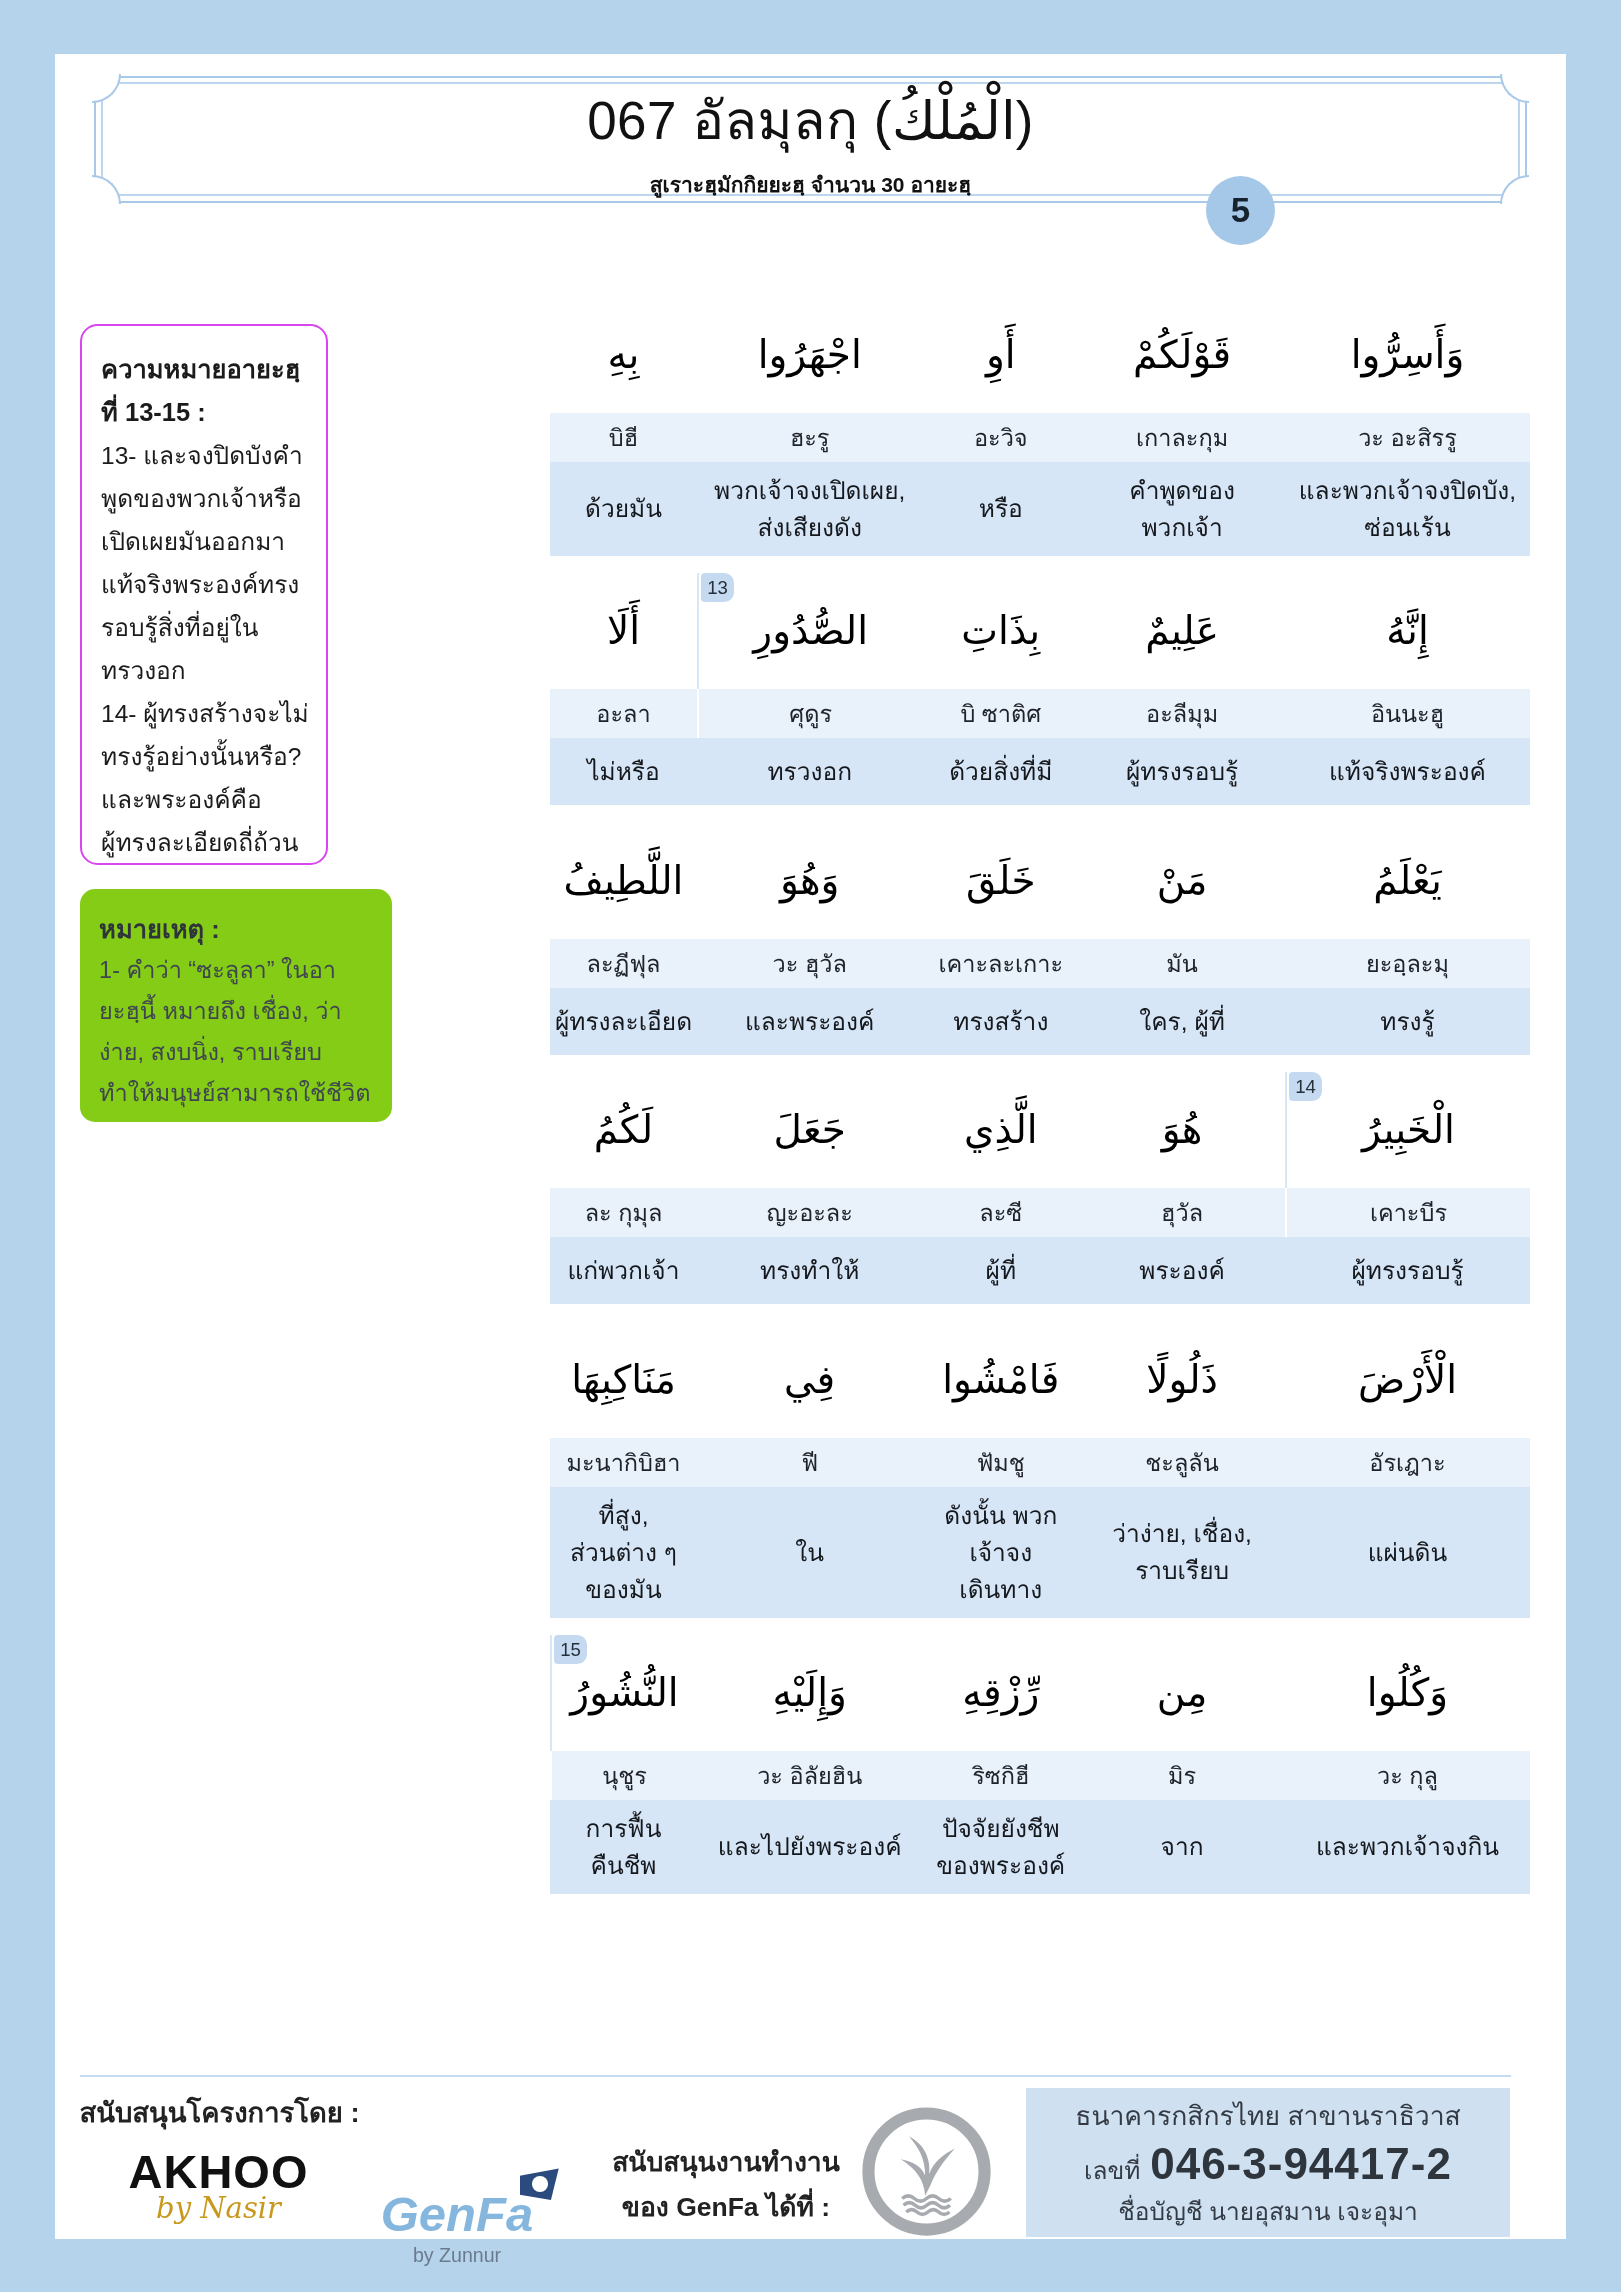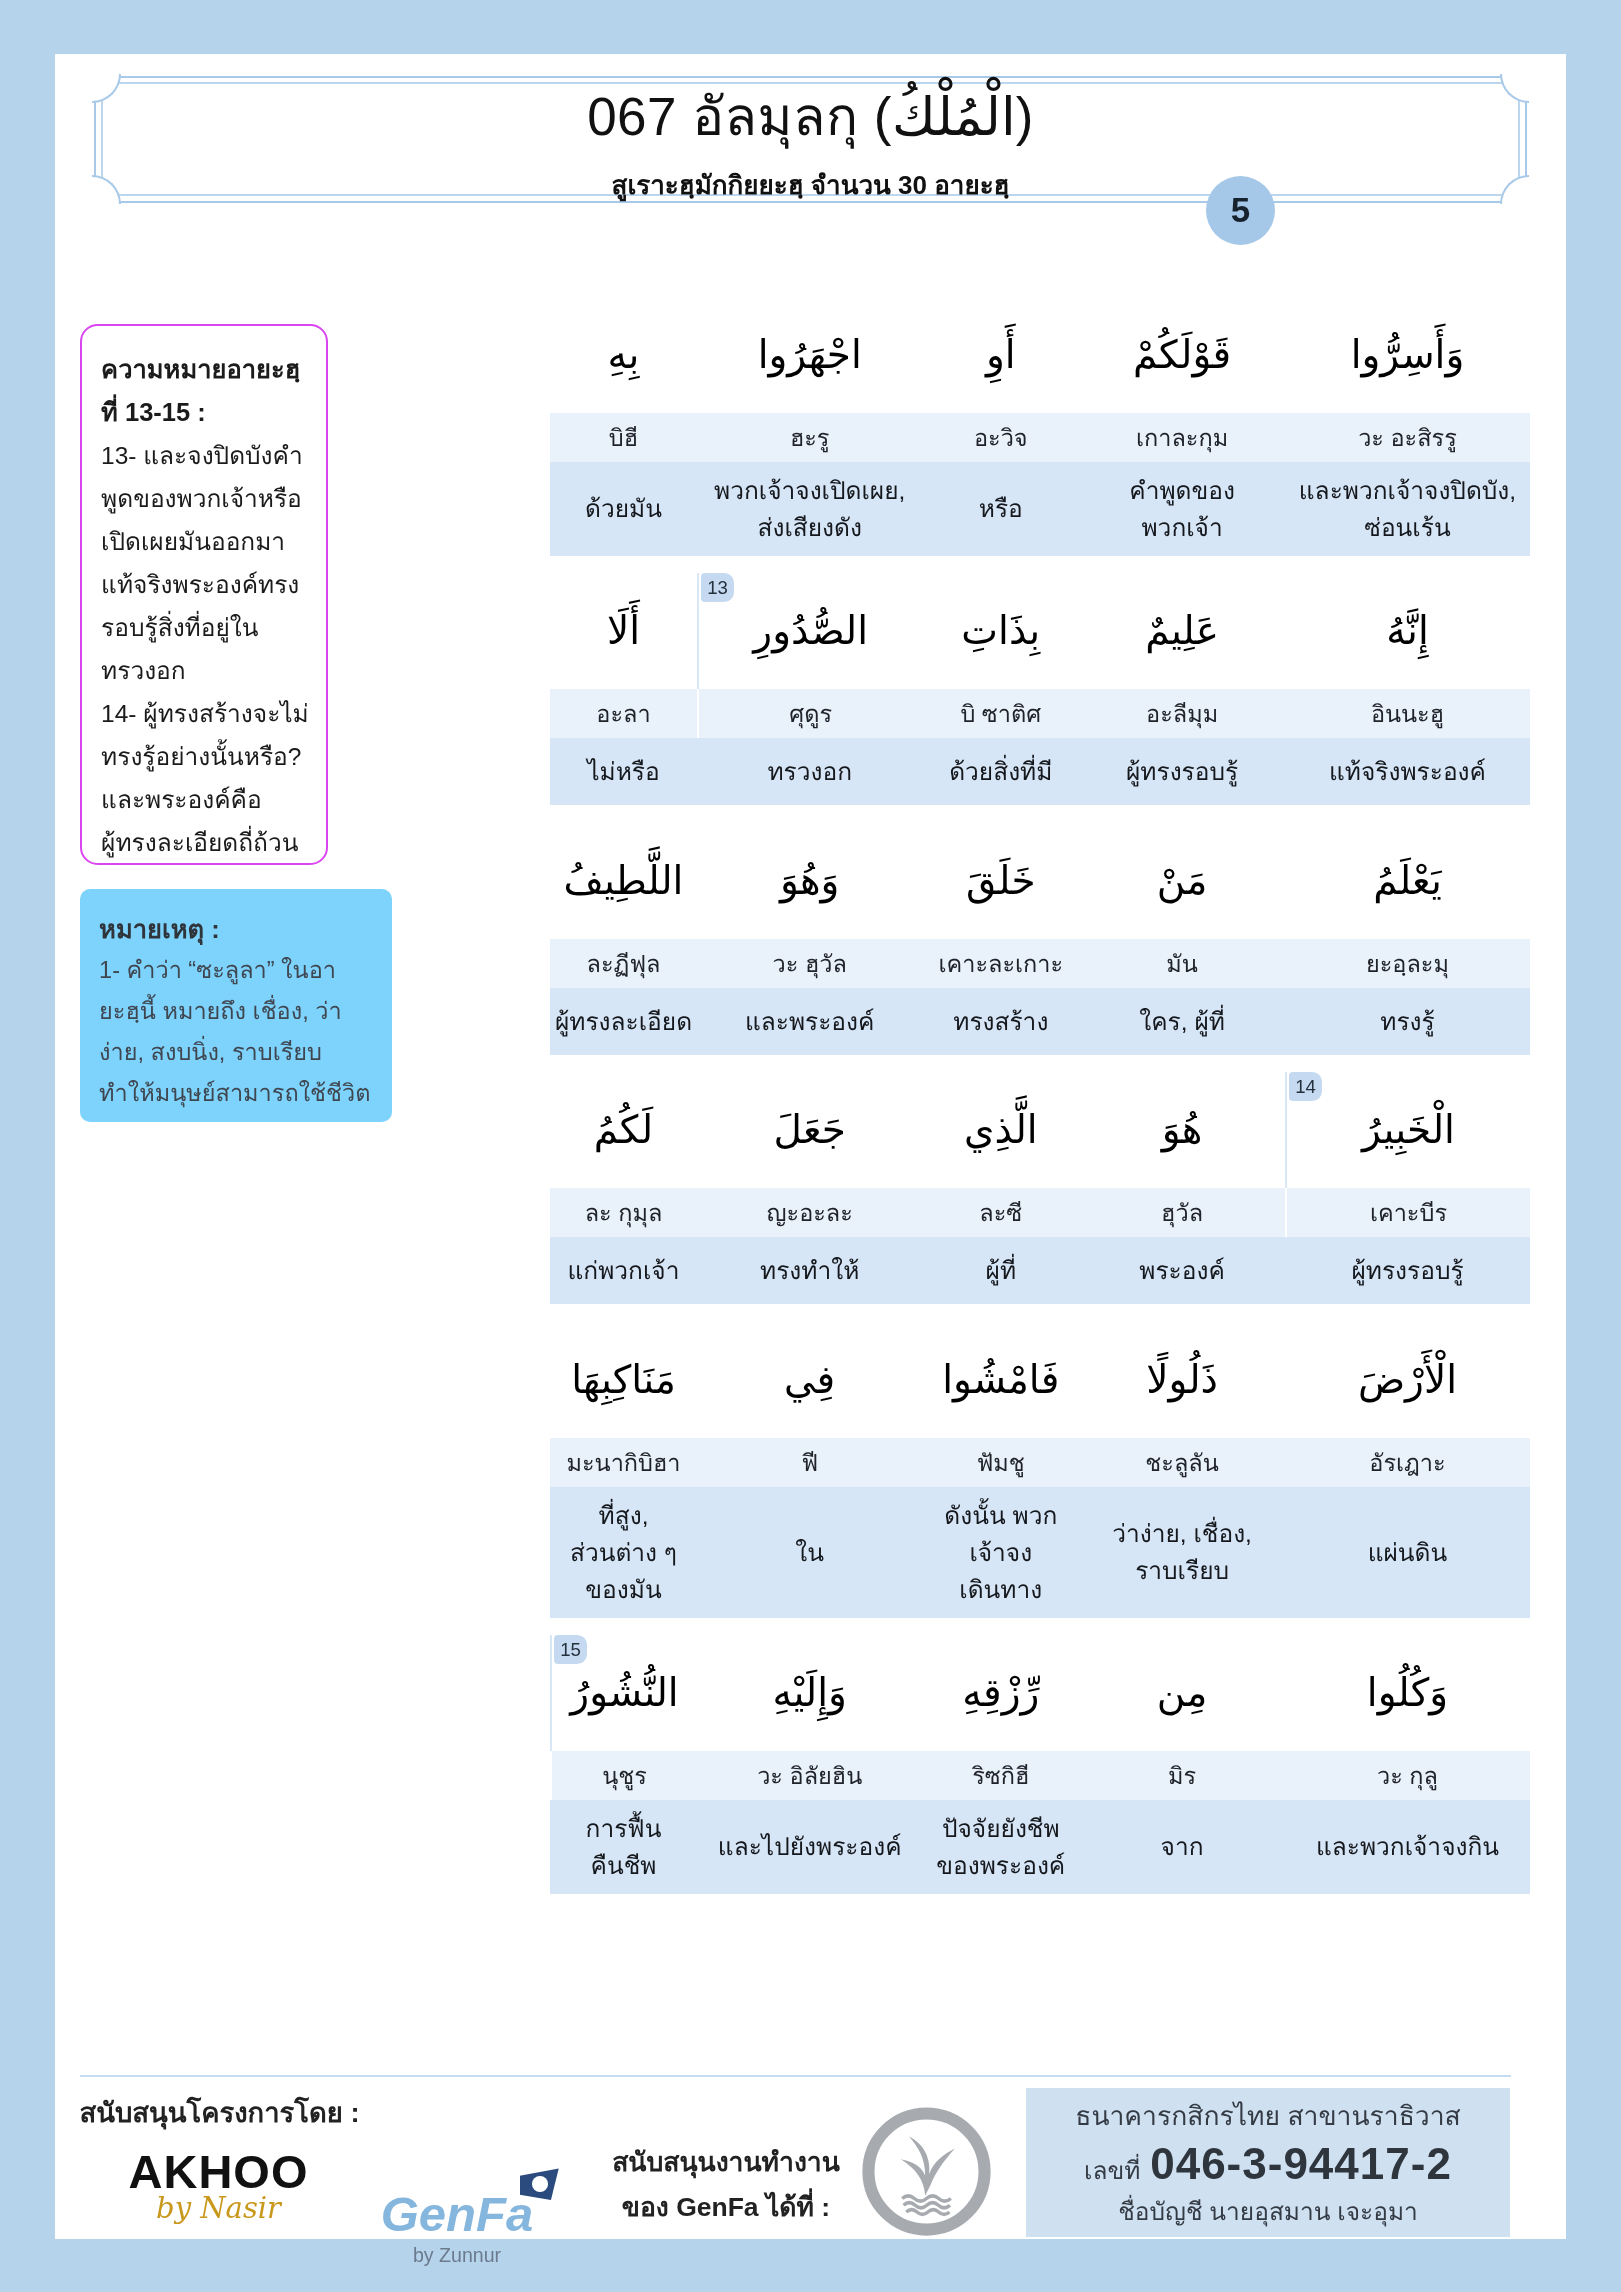--- a/index.html
+++ b/index.html
@@ -16,33 +16,33 @@
   .title-frame { position:absolute; left:39px; top:21.6px; width:1433px; height:127px;
     border:2px solid #a8c9e8; }
   .title-frame .inner-line { position:absolute; inset:4.9px; border:2px solid #bcd6ee; pointer-events:none; }
   .fl { position:absolute; width:29px; height:29px; background:#ffffff; }
   .fl.tl { left:-3.9px; top:-3.9px;  border-right:2px solid #a8c9e8; border-bottom:2px solid #a8c9e8; border-bottom-right-radius:100%; }
   .fl.tr { right:-3.9px; top:-3.9px; border-left:2px solid #a8c9e8;  border-bottom:2px solid #a8c9e8; border-bottom-left-radius:100%; }
   .fl.bl { left:-3.9px; bottom:-3.9px; border-right:2px solid #a8c9e8; border-top:2px solid #a8c9e8; border-top-right-radius:100%; }
   .fl.br { right:-3.9px; bottom:-3.9px; border-left:2px solid #a8c9e8; border-top:2px solid #a8c9e8; border-top-left-radius:100%; }
   .title-wrap { position:absolute; inset:0; display:flex; flex-direction:column; align-items:center; justify-content:center; gap:5.9px; }
   .page-title { font-size:53px; font-weight:normal; color:#111; letter-spacing:0.5px; }
-  .page-subtitle { font-size:26px; font-weight:bold; color:#111; }
+  .page-subtitle { font-size:21px; font-weight:bold; color:#111; }
   .page-circle { position:absolute; left:1110px; top:98px; width:69px; height:69px; border-radius:50%;
     background:#a6c8e8; display:flex; align-items:center; justify-content:center;
     font-size:35px; font-weight:bold; color:#16232e; }
 
   
   .meaning-box { position:absolute; left:24.5px; top:270px; width:248px; height:541px;
     border:2px solid #d946ef; border-radius:17.6px; background:#fff; padding:21.6px 15.7px 9.8px 19.6px;
     font-size:24.5px; line-height:43px; color:#1b1b1b; overflow:hidden; }
   .meaning-box .box-title { font-weight:bold; font-size:25.5px; }
   .meaning-box p, .note-box p { margin:0; white-space:normal; }
   .note-box { position:absolute; left:24.5px; top:835px; width:312px; height:233px;
-    background:#7dd3fc; border-radius:10px; padding:19.6px 15.7px 9.8px 19.6px;
+    background:#84cc16; border-radius:15px; padding:19.6px 15.7px 9.8px 19.6px;
     font-size:23.5px; line-height:41px; color:#3f4650; overflow:hidden; }
   .note-box .box-title { font-weight:bold; font-size:25.5px; color:#2f343b; }
 
   
   .wordtable { position:absolute; left:495px; top:243px; width:980px; }
   .block { margin-bottom:17.6px; }
   .row { display:grid; grid-template-columns:15% 23% 16% 21% 25%; }
   .row .cell { text-align:center; position:relative; white-space:pre-line; }
   .row.arabic .cell { min-height:116px; display:flex; align-items:center; justify-content:center; }
   .ar { font-family:"DejaVu Sans",sans-serif; font-size:39px; color:#000; direction:rtl; line-height:1.6; }

